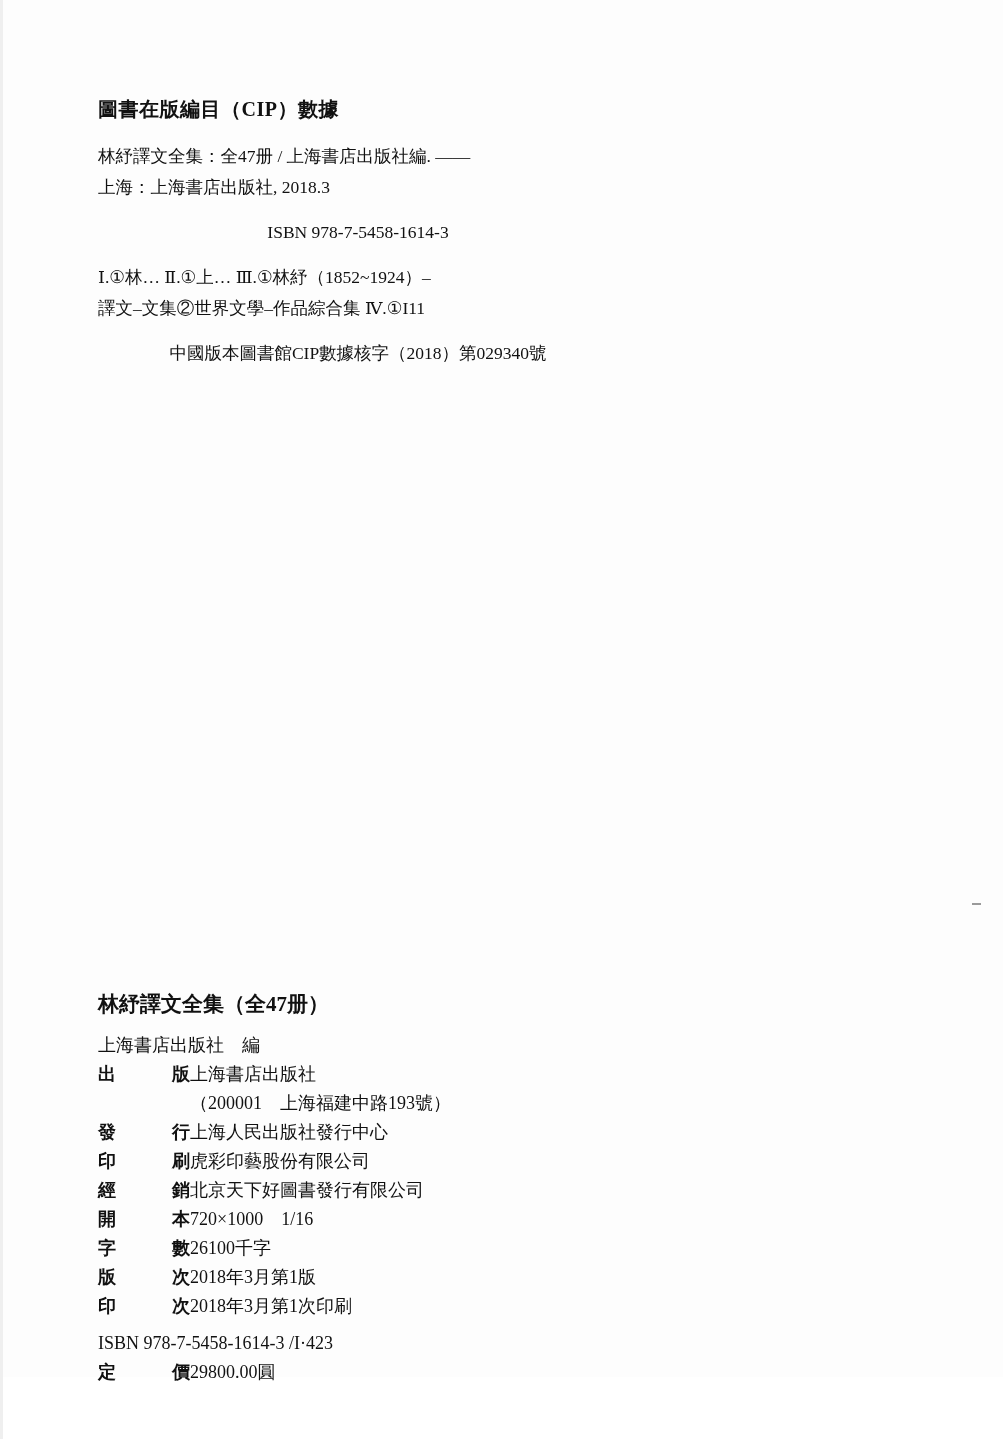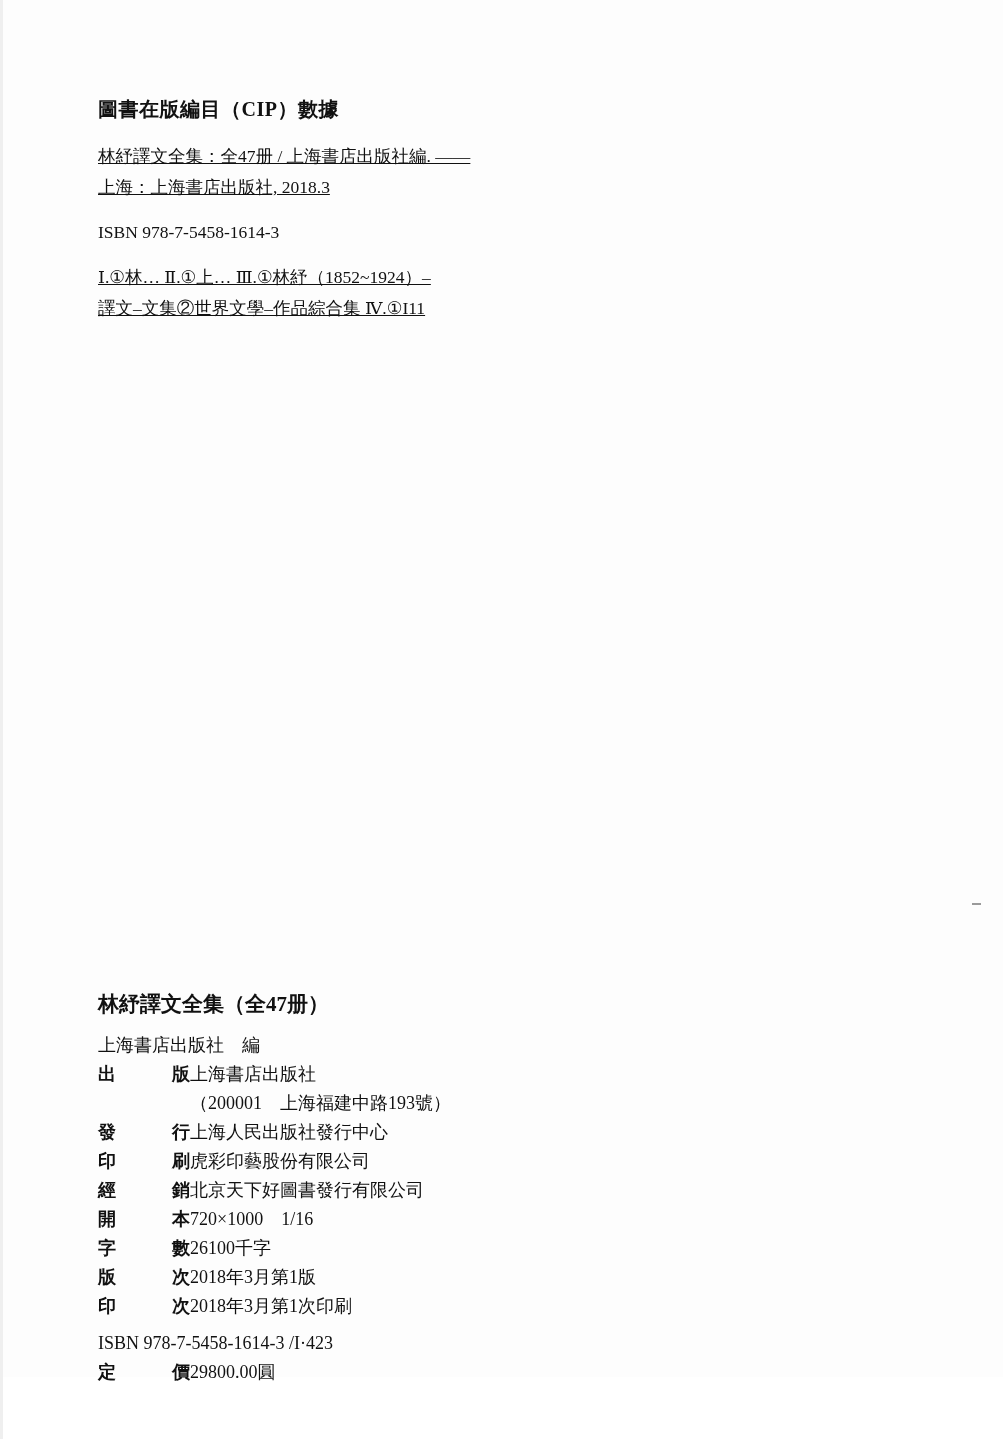--- a/index.html
+++ b/index.html
@@ -34,28 +34,28 @@
     font-size: 20px;
     letter-spacing: 0.5px;
     margin-bottom: 18px;
     white-space: nowrap;
   }
   .cip-para {
     font-size: 17.5px;
     line-height: 31px;
     margin-bottom: 14px;
     white-space: nowrap;
-    text-decoration: underline;
   }
   .cip-para .line { display: block; }
   .cip-single {
     font-size: 17.5px;
     line-height: 31px;
     margin-bottom: 14px;
     white-space: nowrap;
+    text-align: center;
   }
   
   .staff-block {
     position: absolute;
     left: 98px;
     top: 405px;
     width: 430px;
   }
   .staff-row {
     font-size: 17.5px;
@@ -156,20 +156,21 @@
       <span class="line">上海：上海書店出版社, 2018.3</span>
     </div>
 
     <div class="cip-single">ISBN 978-7-5458-1614-3</div>
 
     <div class="cip-para">
       <span class="line">Ⅰ.①林… Ⅱ.①上… Ⅲ.①林紓（1852~1924）–</span>
       <span class="line">譯文–文集②世界文學–作品綜合集 Ⅳ.①I11</span>
     </div>
 
+    <div class="cip-single">中國版本圖書館CIP數據核字（2018）第029340號</div>
   </div>
 
 
   <div class="colophon">
     <div class="colo-title">林紓譯文全集（全47册）</div>
     <div class="colo-editor">上海書店出版社　編</div>
 
     <div class="colo-row">
       <span class="colo-key">出版</span><span class="colo-val">上海書店出版社</span>
     </div>

